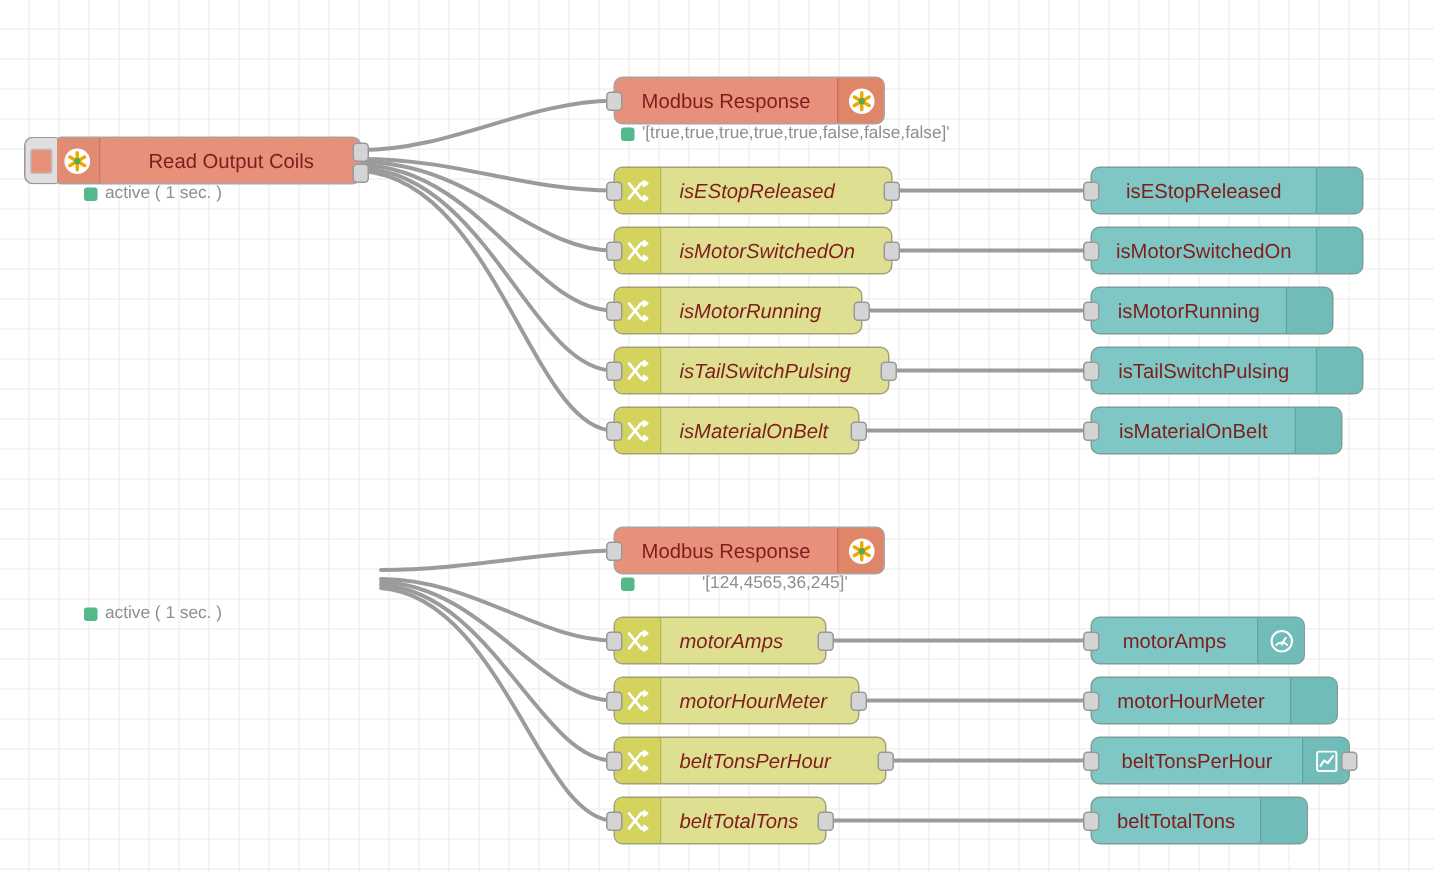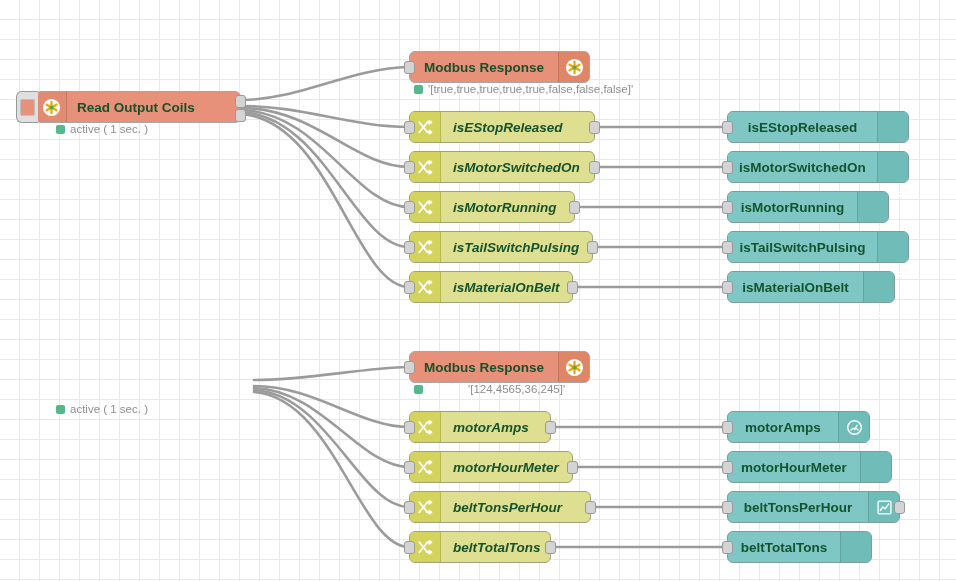--- a/index.html
+++ b/index.html
@@ -30,24 +30,23 @@
     height:32px;
     border:1px solid #999999;
     border-radius:6px;
     box-sizing:border-box;
     overflow:visible;
   }
   .node .body{
     flex:1;display:flex;align-items:center;justify-content:center;
     padding:0 10px;
     font-size:13.5px;
-    color:#14532d;
+    color:#7f1d1d;
     white-space:nowrap;
     overflow:hidden;
-    font-weight:bold;
   }
   .node.modbus-read{background:#e8917a;border-color:#a5a5a5;border-radius:6px;}
   .node.modbus-read .body{justify-content:flex-start;}
   .node.modbus-resp{background:#e8917a;border-color:#a5a5a5;}
   .node.change{background:#dfdf92;border-color:#a2a27a;}
   .node.change .body{font-style:italic;justify-content:flex-start;padding-left:12px;}
   .node.dash{background:#7fc7c4;border-color:#7d9d9c;}
 
   
   .iconband{
@@ -141,21 +140,21 @@
     <path class="wire" d="M254,388 C322,390 360,467 409,467"></path>
     <path class="wire" d="M254,390 C328,394 360,507 409,507"></path>
     <path class="wire" d="M254,392 C334,398 360,547 409,547"></path>
 
     <path class="wire" d="M551,427 C610,427 680,427 727,427"></path>
     <path class="wire" d="M573,467 C630,467 680,467 727,467"></path>
     <path class="wire" d="M591,507 C640,507 680,507 727,507"></path>
     <path class="wire" d="M551,547 C610,547 680,547 727,547"></path>
   </svg>
 
-  <div class="node modbus-read" style="left:35px;top:91px;width:206px;">
+  <div class="node modbus-read" style="left:35px;top:91px;width:206px;gap:22px;">
     <div class="injbtn">
       <i></i>
     </div>
     <div class="iconband left">
       <svg class="ico" width="19" height="19" viewBox="0 0 20 20">
         <circle cx="10" cy="10" r="9" fill="#ffffff"></circle>
         <g stroke="#f0a800" stroke-width="2.4" stroke-linecap="round">
           <line x1="10" y1="4" x2="10" y2="16"></line>
           <line x1="4.8" y1="7" x2="15.2" y2="13"></line>
           <line x1="4.8" y1="13" x2="15.2" y2="7"></line>

